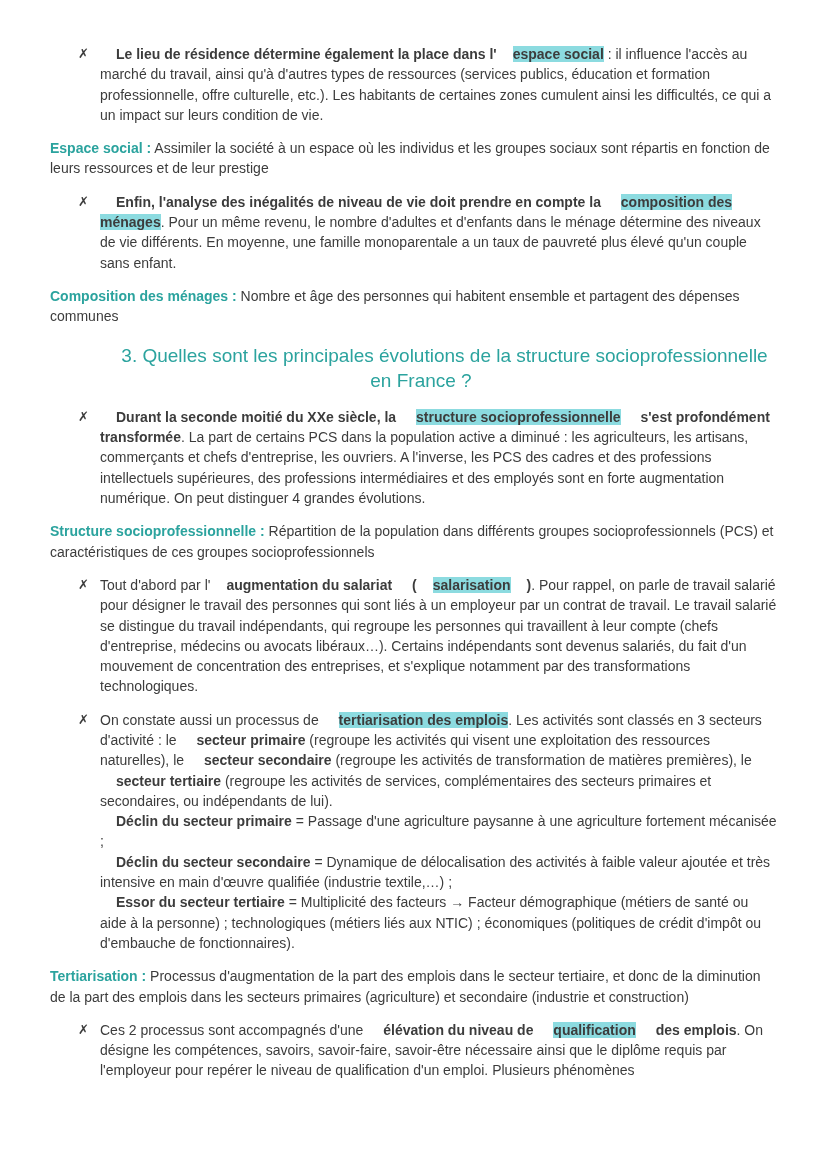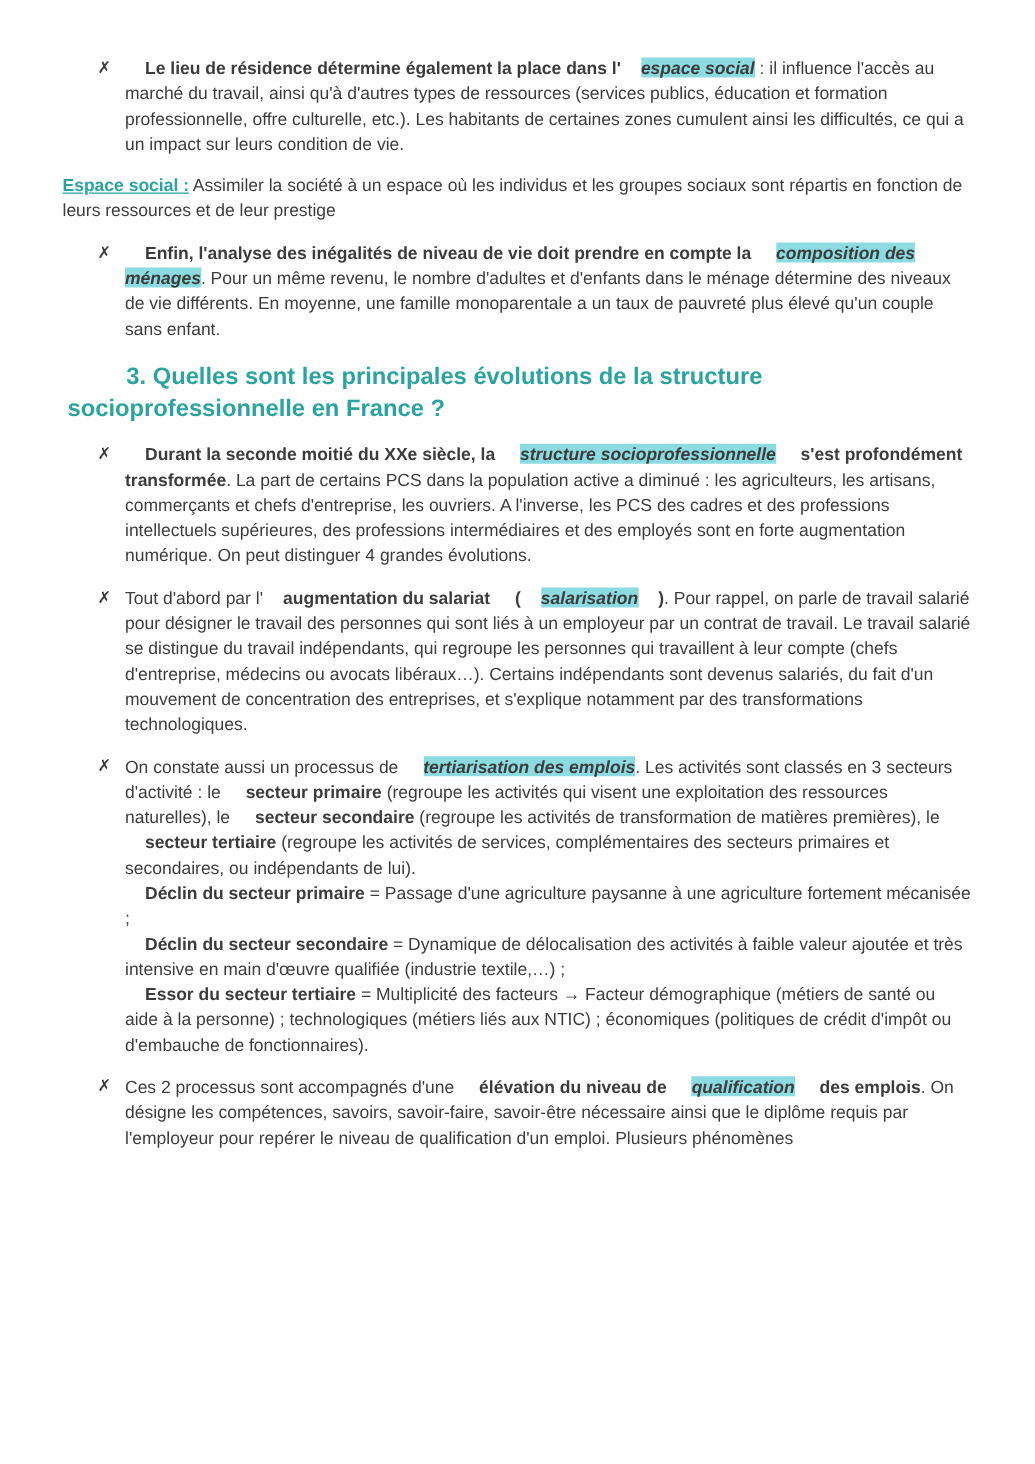--- a/index.html
+++ b/index.html
@@ -19,59 +19,62 @@
     margin: 0 0 13px 28px;
   }
   .marker {
     flex: 0 0 22px;
     width: 22px;
     font-size: 13px;
     padding-top: 1px;
   }
   .bullet-text { flex: 1; }
   .bold { font-weight: bold; margin-left: 16px; }
-  .hl { background: var(--highlight, #8cdbe0); font-style: italic; }
+  .hl { background: var(--highlight, #8cdbe0); }
   .definition { margin: 0 0 13px 0; }
   .term {
     color: var(--teal, #2ba39e);
     font-weight: bold;
-    text-decoration: underline;
   }
   .section-heading {
     color: var(--teal, #2ba39e);
     font-size: 19px;
-    font-weight: bold;
+    font-weight: normal;
     line-height: 1.35;
-    margin: 16px 0 13px 4px;
+    margin: 16px 0 13px 14px;
     text-indent: 47px;
+    text-align: center;
   }
 </style>
 </head>
 <body>
 
 <main class="page" id="doc">
     <div class="bullet">
       <span class="marker">✗</span>
       <div class="bullet-text"><span class="bold">Le lieu de résidence détermine également la place dans l'</span><span class="bold hl">espace social</span><span> : il influence l'accès au marché du travail, ainsi qu'à d'autres types de ressources (services publics, éducation et formation professionnelle, offre culturelle, etc.). Les habitants de certaines zones cumulent ainsi les difficultés, ce qui a un impact sur leurs condition de vie.</span></div>
     </div>
     <p class="definition"><span class="term">Espace social :</span><span> Assimiler la société à un espace où les individus et les groupes sociaux sont répartis en fonction de leurs ressources et de leur prestige</span></p>
     <div class="bullet">
       <span class="marker">✗</span>
       <div class="bullet-text"><span class="bold">Enfin, l'analyse des inégalités de niveau de vie doit prendre en compte la </span><span class="bold hl">composition des ménages</span><span>. Pour un même revenu, le nombre d'adultes et d'enfants dans le ménage détermine des niveaux de vie différents. En moyenne, une famille monoparentale a un taux de pauvreté plus élevé qu'un couple sans enfant.</span></div>
     </div>
+    <p class="definition"><span class="term">Composition des ménages :</span><span> Nombre et âge des personnes qui habitent ensemble et partagent des dépenses communes</span></p>
     <h2 class="section-heading">3. Quelles sont les principales évolutions de la structure socioprofessionnelle en France ?</h2>
     <div class="bullet">
       <span class="marker">✗</span>
       <div class="bullet-text"><span class="bold">Durant la seconde moitié du XXe siècle, la </span><span class="bold hl">structure socioprofessionnelle</span><span class="bold"> s'est profondément transformée</span><span>. La part de certains PCS dans la population active a diminué : les agriculteurs, les artisans, commerçants et chefs d'entreprise, les ouvriers. A l'inverse, les PCS des cadres et des professions intellectuels supérieures, des professions intermédiaires et des employés sont en forte augmentation numérique. On peut distinguer 4 grandes évolutions.</span></div>
     </div>
+    <p class="definition"><span class="term">Structure socioprofessionnelle :</span><span> Répartition de la population dans différents groupes socioprofessionnels (PCS) et caractéristiques de ces groupes socioprofessionnels</span></p>
     <div class="bullet">
       <span class="marker">✗</span>
       <div class="bullet-text"><span>Tout d'abord par l'</span><span class="bold">augmentation du salariat</span><span class="bold"> (</span><span class="bold hl">salarisation</span><span class="bold">)</span><span>. Pour rappel, on parle de travail salarié pour désigner le travail des personnes qui sont liés à un employeur par un contrat de travail. Le travail salarié se distingue du travail indépendants, qui regroupe les personnes qui travaillent à leur compte (chefs d'entreprise, médecins ou avocats libéraux…). Certains indépendants sont devenus salariés, du fait d'un mouvement de concentration des entreprises, et s'explique notamment par des transformations technologiques.</span></div>
     </div>
     <div class="bullet">
       <span class="marker">✗</span>
       <div class="bullet-text"><span>On constate aussi un processus de </span><span class="bold hl">tertiarisation des emplois</span><span>. Les activités sont classés en 3 secteurs d'activité : le </span><span class="bold">secteur primaire</span><span> (regroupe les activités qui visent une exploitation des ressources naturelles), le </span><span class="bold">secteur secondaire</span><span> (regroupe les activités de transformation de matières premières), le </span><span class="bold">secteur tertiaire</span><span> (regroupe les activités de services, complémentaires des secteurs primaires et secondaires, ou indépendants de lui).</span><br><span class="bold">Déclin du secteur primaire</span><span> = Passage d'une agriculture paysanne à une agriculture fortement mécanisée ;</span><br><span class="bold">Déclin du secteur secondaire</span><span> = Dynamique de délocalisation des activités à faible valeur ajoutée et très intensive en main d'œuvre qualifiée (industrie textile,…) ;</span><br><span class="bold">Essor du secteur tertiaire</span><span> = Multiplicité des facteurs → Facteur démographique (métiers de santé ou aide à la personne) ; technologiques (métiers liés aux NTIC) ; économiques (politiques de crédit d'impôt ou d'embauche de fonctionnaires).</span></div>
     </div>
+    <p class="definition"><span class="term">Tertiarisation :</span><span> Processus d'augmentation de la part des emplois dans le secteur tertiaire, et donc de la diminution de la part des emplois dans les secteurs primaires (agriculture) et secondaire (industrie et construction)</span></p>
     <div class="bullet">
       <span class="marker">✗</span>
       <div class="bullet-text"><span>Ces 2 processus sont accompagnés d'une </span><span class="bold">élévation du niveau de </span><span class="bold hl">qualification</span><span class="bold"> des emplois</span><span>. On désigne les compétences, savoirs, savoir-faire, savoir-être nécessaire ainsi que le diplôme requis par l'employeur pour repérer le niveau de qualification d'un emploi. Plusieurs phénomènes</span></div>
     </div>
   </main>
 
 </body></html>

